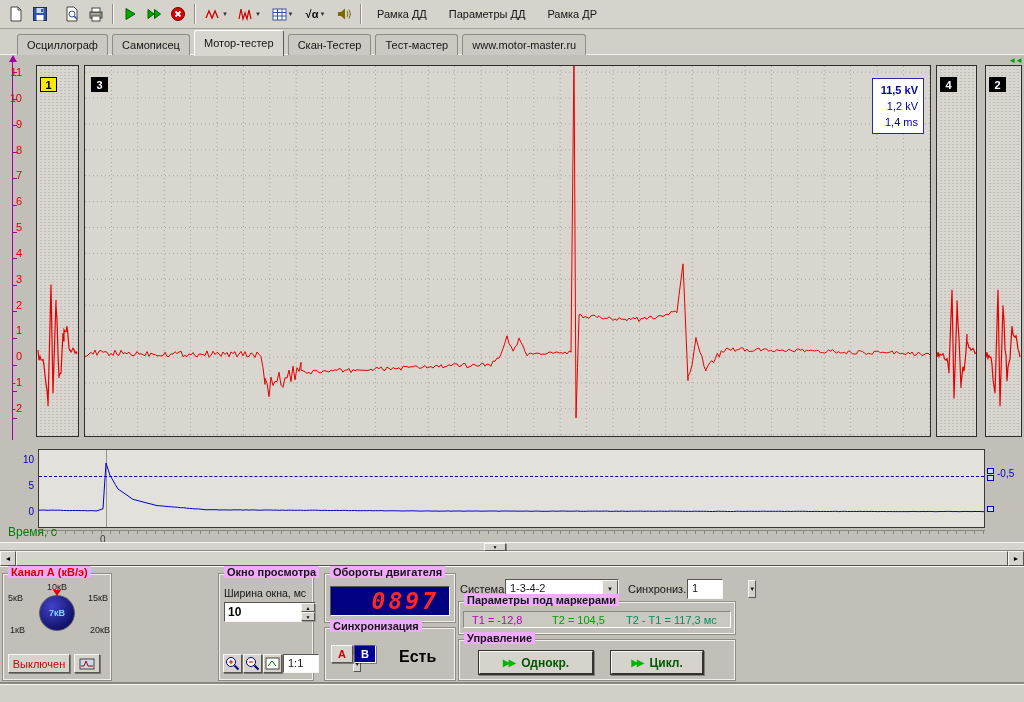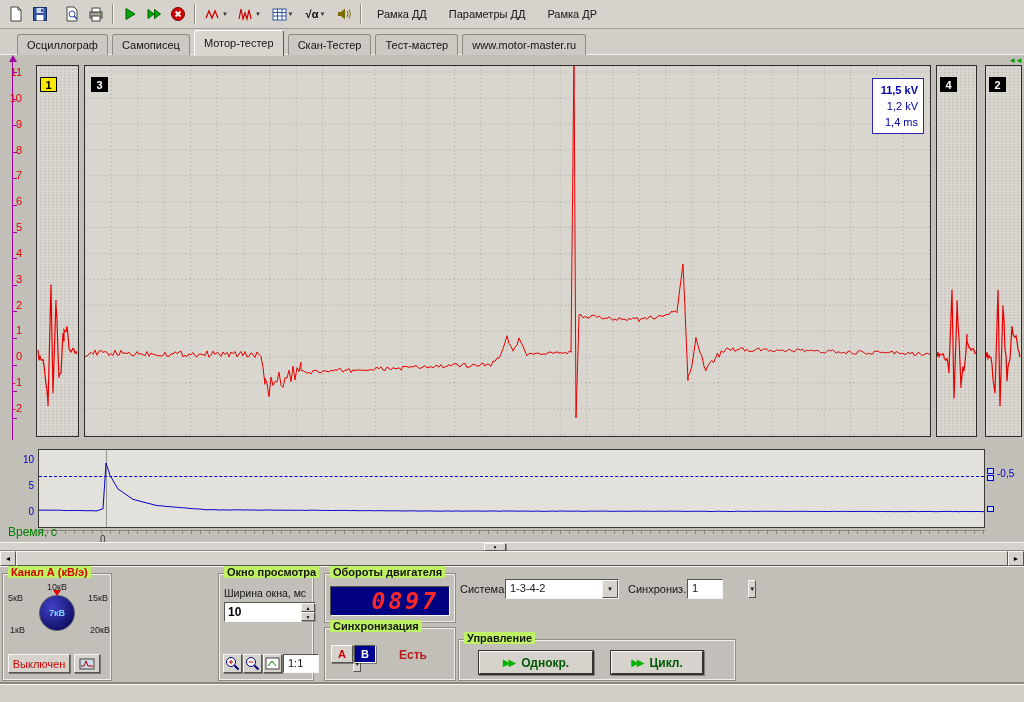--- a/index.html
+++ b/index.html
@@ -54,21 +54,21 @@
   
   .splitter{position:absolute;top:542px;left:0;width:1024px;height:9px;background:#d6d3cd;border-top:1px solid #f7f6f3;border-bottom:1px solid #8a877f;}
   .splitbtn{position:absolute;left:484px;top:0;width:22px;height:8px;font-size:5px;}
   .scrollbar{position:absolute;top:551px;left:0;width:1024px;height:15px;background:#cfccc6;}
   .sbtn{position:absolute;top:0;width:16px;height:15px;font-size:7px;}
   .thumb{position:absolute;top:0;left:16px;width:992px;height:15px;}
 
   
   .controls{position:absolute;top:566px;left:0;width:1024px;height:118px;background:#c2bfb9;border-top:1px solid #f7f6f3;}
   .group{position:absolute;border:1px solid #8f8c84;box-shadow:inset 1px 1px 0 #f2f0ec,inset -1px -1px 0 #f2f0ec;}
-  .gtitle{position:absolute;top:-8px;left:5px;background:#bef264;padding:0 3px;font-weight:bold;font-size:11px;white-space:nowrap;}
+  .gtitle{position:absolute;top:-8px;left:5px;background:#f0abfc;padding:0 3px;font-weight:bold;font-size:11px;white-space:nowrap;}
   .red{color:#d40000;} .blue{color:#0050d4;}
   .knobwrap{position:absolute;left:0;right:0;top:8px;height:58px;}
   .knob{position:absolute;left:50%;margin-left:-18px;top:13px;width:36px;height:36px;border-radius:50%;background:radial-gradient(circle at 35% 30%,#4242c8,#000048);border:1px solid #5a5a6a;display:flex;align-items:center;justify-content:center;color:#7fd4ff;font-size:9px;font-weight:bold;}
   .kptr{position:absolute;left:50%;margin-left:-4px;top:8px;width:0;height:0;border-left:4px solid transparent;border-right:4px solid transparent;border-top:6px solid #e00000;z-index:2;}
   .klabel{position:absolute;font-size:9px;color:#20201e;white-space:nowrap;}
   .statebtn{position:absolute;bottom:7px;height:19px;font-size:11px;}
   .iconbtn{position:absolute;bottom:7px;width:26px;height:19px;}
   .seg{position:absolute;left:5px;top:12px;width:120px;height:30px;background:#000080;border:1px solid;border-color:#57554f #f7f6f3 #f7f6f3 #57554f;color:#ff2828;font-family:"DejaVu Sans Mono",monospace;font-style:italic;font-weight:bold;font-size:23px;display:flex;align-items:center;justify-content:flex-end;padding-right:10px;letter-spacing:3px;}
   .combo{position:absolute;height:20px;background:#fff;border:1px solid;border-color:#57554f #f7f6f3 #f7f6f3 #57554f;display:flex;align-items:stretch;gap:46px;}
   .combo .val{flex:1;padding:2px 4px;font-size:11px;white-space:nowrap;}
@@ -355,34 +355,42 @@
 
     <div class="group" style="left:324px;top:6px;width:132px;height:50px;">
       <div class="gtitle">Обороты двигателя</div>
       <div class="seg">0897</div>
     </div>
 
     <div class="group" style="left:324px;top:60px;width:132px;height:54px;">
       <div class="gtitle">Синхронизация</div>
       <button class="b3 syncbtn red" style="left:6px;">А</button>
       <button class="b3 syncbtn on" style="left:29px;">В</button>
-      <span style="position:absolute;left:74px;top:20px;color:#b91c1c;font-weight:bold;font-size:12px;">Есть</span>
+      <span style="position:absolute;left:74px;top:20px;color:#000000;font-weight:bold;font-size:16px;">Есть</span>
     </div>
 
     <span style="position:absolute;left:460px;top:16px;">Система</span>
     <div class="combo" style="left:505px;top:12px;width:114px;">
       <span class="val">1-3-4-2</span>
       <span class="ddbtn">▼</span>
     </div>
     <span style="position:absolute;left:628px;top:16px;">Синхрониз.</span>
     <div class="combo" style="left:687px;top:12px;width:36px;">
       <span class="val">1</span>
       <span class="ddbtn">▼</span>
     </div>
 
+    <div class="group" style="left:458px;top:34px;width:278px;height:34px;">
+      <div class="gtitle">Параметры под маркерами</div>
+      <div class="mstrip">
+        <span class="mval" style="left:8px;color:#c000c0;">Т1 = -12,8</span>
+        <span class="mval" style="left:88px;color:#00a000;">Т2 = 104,5</span>
+        <span class="mval" style="left:162px;color:#009060;">Т2 - Т1 = 117,3 мс</span>
+      </div>
+    </div>
 
     <div class="group" style="left:458px;top:72px;width:278px;height:42px;">
       <div class="gtitle">Управление</div>
       <button class="b3 greenbtn" style="left:20px;width:114px;">
         <span class="playglyph">▶▶</span>
         <span>Однокр.</span>
       </button>
       <button class="b3 greenbtn" style="left:152px;width:92px;">
         <span class="playglyph">▶▶</span>
         <span>Цикл.</span>

